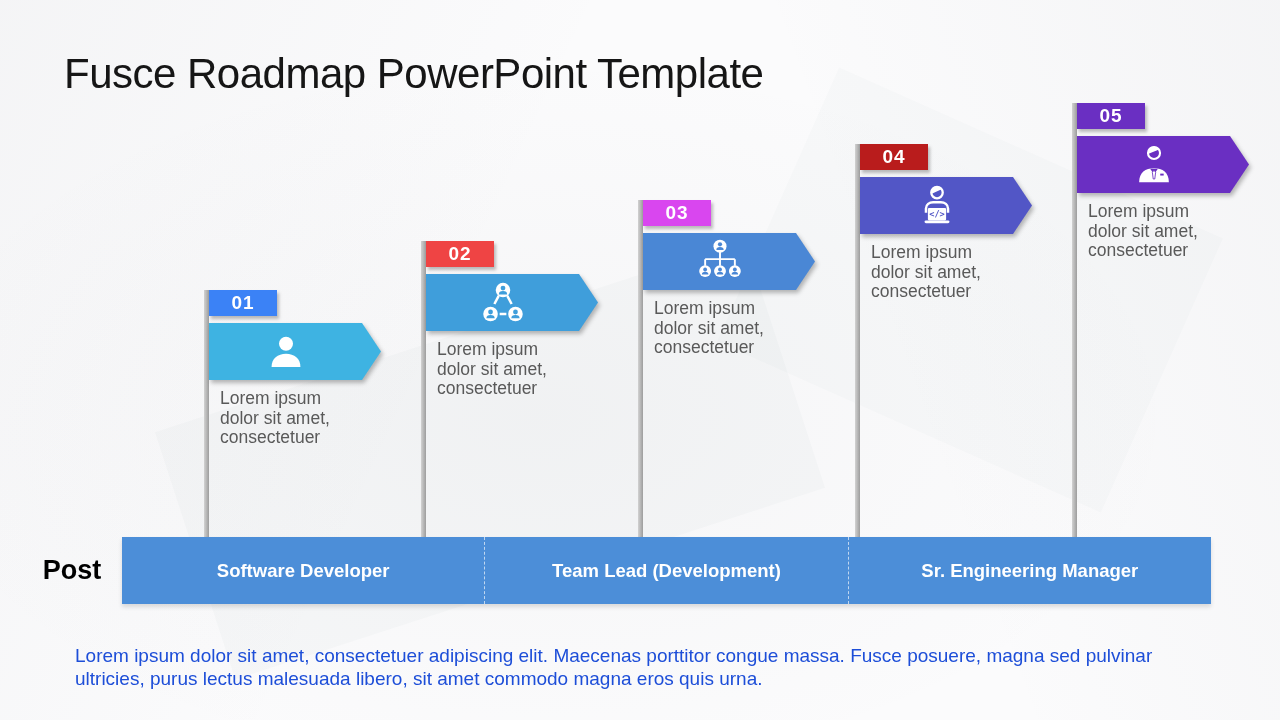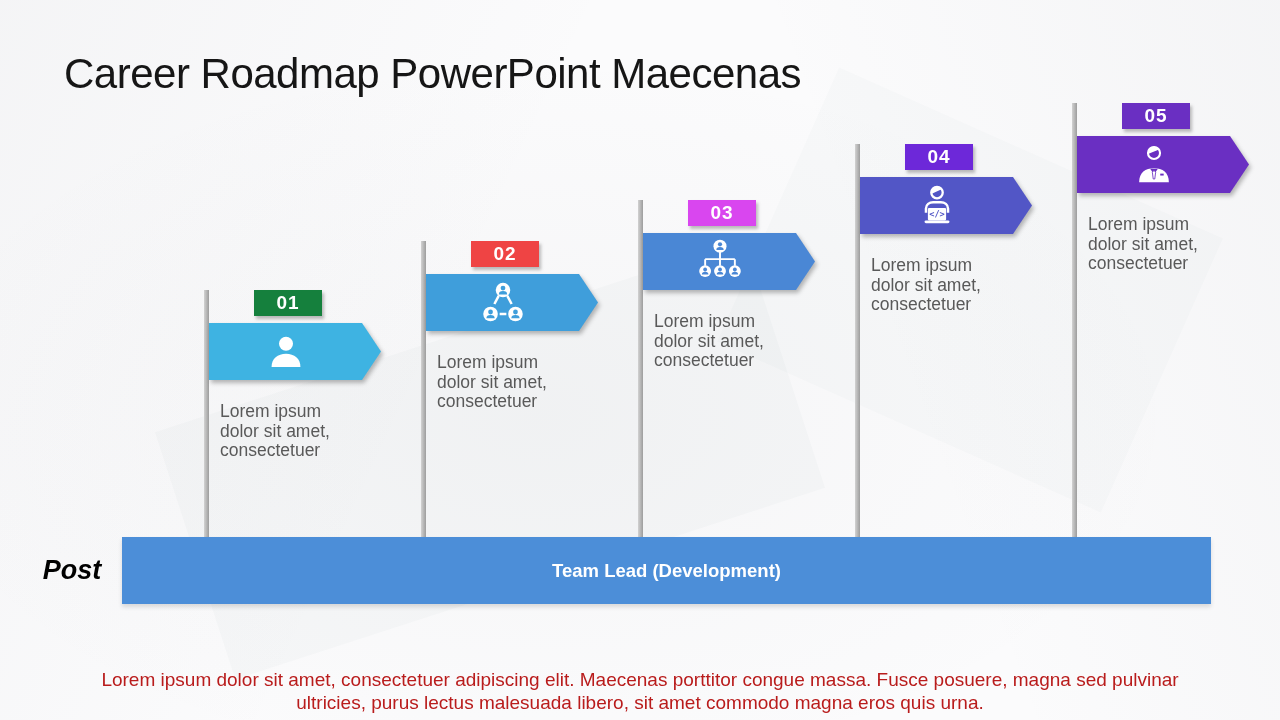--- a/index.html
+++ b/index.html
@@ -31,70 +31,69 @@
 
   .pole{
     position:absolute;left:0;top:0;bottom:0;width:5px;
     background:linear-gradient(90deg,#d2d2d2,#9d9d9d);
   }
   .badge{
     position:absolute;left:5px;top:0;width:68px;height:26px;
     display:flex;align-items:center;justify-content:center;
     color:#fff;font-weight:bold;font-size:19px;letter-spacing:1px;
     box-shadow:2px 3px 3px rgba(70,70,70,0.35);
-    margin-left:45px;
   }
   .arrow-wrap{
     position:absolute;left:5px;top:33px;
     filter:drop-shadow(2px 3px 2px rgba(70,70,70,0.38));
   }
   .arrow{
     width:172px;height:57px;
     clip-path:polygon(0 0,153px 0,100% 50%,153px 100%,0 100%);
     display:flex;align-items:center;
   }
   .icon-box{width:153px;display:flex;align-items:center;justify-content:center;}
   .desc{
-    position:absolute;left:16px;top:112px;width:138px;
+    position:absolute;left:16px;top:99px;width:138px;
     font-size:17.5px;line-height:1.12;color:#595959;
   }
 
   
   .post-label{
     position:absolute;left:28px;top:537px;width:88px;height:67px;
     display:flex;align-items:center;justify-content:center;
-    font-size:27px;font-weight:bold;font-style:italic;color:#000;
+    font-size:27px;font-weight:bold;color:#000;
   }
   .post-bar{
     position:absolute;left:122px;top:537px;width:1089px;height:67px;
     display:flex;box-shadow:0 3px 4px rgba(80,80,80,0.18);
   }
   .post-cell{
     flex:1;display:flex;align-items:center;justify-content:center;
     text-align:center;color:#fff;font-weight:bold;font-size:18.5px;line-height:1.25;
     padding:0 28px;box-sizing:border-box;
   }
   .post-cell + .post-cell{border-left:1px dashed rgba(255,255,255,0.65);}
 
   .footer{
-    position:absolute;left:50%;transform:translateX(-50%);top:668px;width:1130px;
-    text-align:center;font-size:19px;line-height:1.22;color:#b91c1c;
+    position:absolute;left:50%;transform:translateX(-50%);top:644px;width:1130px;
+    font-size:19px;line-height:1.22;color:#1d4ed8;
   }
 </style>
 </head>
 <body>
 
 <div class="bg-streak s1"></div>
 <div class="bg-streak s2"></div>
 
-<h1 class="title">Career Roadmap PowerPoint Maecenas</h1>
+<h1 class="title">Fusce Roadmap PowerPoint Template</h1>
 
 <div class="milestone m1">
   <div class="pole"></div>
-  <div class="badge" style="background-color: #15803d;">01</div>
+  <div class="badge" style="background-color: #3b82f6;">01</div>
   <div class="arrow-wrap">
     <div class="arrow" style="background-color: rgb(62, 179, 226);">
       <div class="icon-box">
         <svg viewBox="0 0 48 48" width="42" height="42">
           <circle cx="24" cy="14.5" r="8" fill="#fff"></circle>
           <path d="M7.5 41 C7.5 31.5 14.5 26 24 26 C33.5 26 40.5 31.5 40.5 41 Z" fill="#fff"></path>
         </svg>
       </div>
     </div>
   </div>
@@ -161,21 +160,21 @@
           </g>
         </svg>
       </div>
     </div>
   </div>
   <div class="desc">Lorem ipsum dolor sit amet, consectetuer</div>
 </div>
 
 <div class="milestone m4">
   <div class="pole"></div>
-  <div class="badge" style="background-color: #6d28d9;">04</div>
+  <div class="badge" style="background-color: #b91c1c;">04</div>
   <div class="arrow-wrap">
     <div class="arrow" style="background-color: rgb(82, 86, 198);">
       <div class="icon-box">
         <svg viewBox="0 0 48 48" width="46" height="46">
           <circle cx="24" cy="10" r="6" fill="none" stroke="#fff" stroke-width="2.4"></circle>
           <path d="M18 10 a6 6 0 0 1 10.8 -3.4 l-10.8 5 z" fill="#fff"></path>
           <path d="M12.5 31 V26.5 C12.5 22.5 16 20 20 20 H28 C32 20 35.5 22.5 35.5 26.5 V31" stroke="#fff" stroke-width="2.6" fill="none"></path>
           <rect x="14.5" y="26" width="19" height="13" rx="1.2" fill="#fff"></rect>
           <text x="24" y="35" font-size="9" font-weight="bold" fill="#5256c6" text-anchor="middle" font-family="'DejaVu Sans Mono',monospace">&lt;/&gt;</text>
           <rect x="11" y="39" width="26" height="3" rx="1.5" fill="#fff"></rect>
@@ -201,16 +200,18 @@
           <rect x="30.5" y="33" width="3.6" height="2" fill="#6a2fc2"></rect>
         </svg>
       </div>
     </div>
   </div>
   <div class="desc">Lorem ipsum dolor sit amet, consectetuer</div>
 </div>
 
 <div class="post-label">Post</div>
 <div class="post-bar" style="background-color: rgb(76, 142, 216);">
+  <div class="post-cell">Software Developer</div>
   <div class="post-cell">Team Lead (Development)</div>
+  <div class="post-cell">Sr. Engineering Manager</div>
 </div>
 
 <div class="footer">Lorem ipsum dolor sit amet, consectetuer adipiscing elit. Maecenas porttitor congue massa. Fusce posuere, magna sed pulvinar ultricies, purus lectus malesuada libero, sit amet commodo magna eros quis urna.</div>
 
 </body></html>

